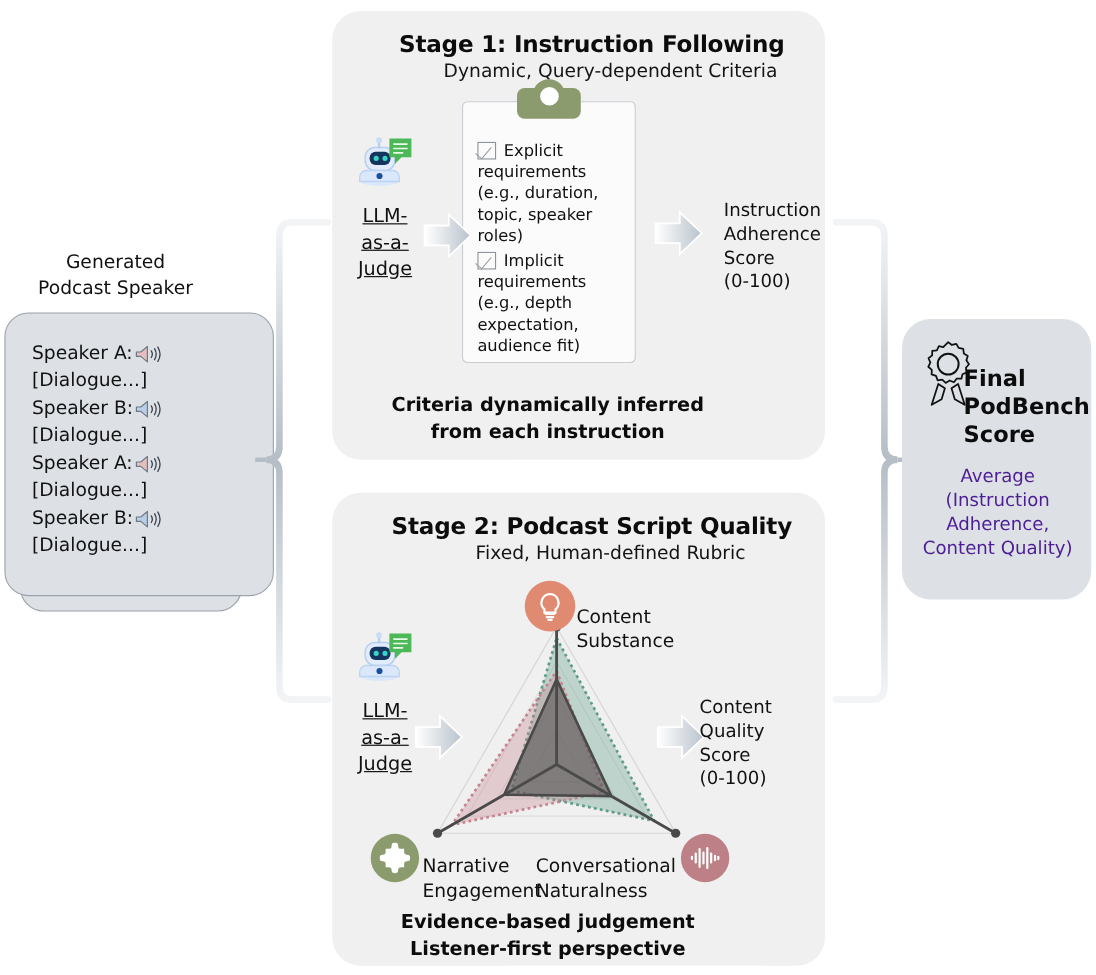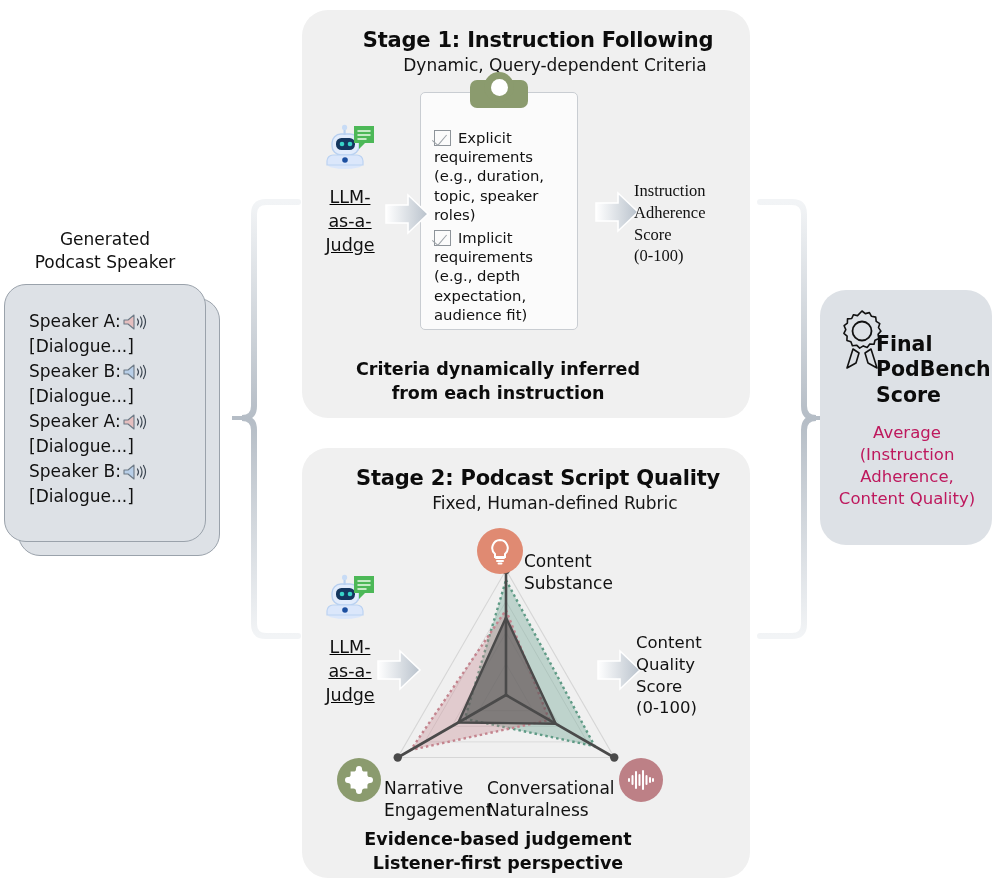--- a/index.html
+++ b/index.html
@@ -18,21 +18,21 @@
   #script-title {
     position: absolute; left: 10px; top: 228px; width: 190px;
     text-align: center; font-size: 17px; color: #111; line-height: 1.35;
   }
   #script-stack { position: absolute; left: 4px; top: 284px; width: 216px; height: 272px; }
   .script-card {
     position: absolute; background: #dde1e6; border: 1.4px solid #9aa2ab;
     border-radius: 22px;
   }
   #script-card-back  { left: 14px; top: 14px; width: 200px; height: 256px; }
-  #script-card-front { left: 0px;  top: 0px;  width: 200px; height: 256px; }
+  #script-card-front { left: 0px;  top: 0px;  width: 200px; height: 256px; padding-left: 43px; }
   #script-lines {
     position: absolute; left: 24px; top: 24px; width: 170px;
     font-size: 17px; color: #111; line-height: 1.44; white-space: nowrap;
   }
   .sp-line { display: flex; align-items: center; height: 25px; }
   .spk-ico { margin-left: 1px; display: inline-flex; }
 
   
   #left-bracket  { position: absolute; left: 232px; top: 196px; }
   #right-bracket { position: absolute; left: 756px; top: 196px; }
@@ -96,21 +96,21 @@
   .judge-label { font-size: 17.5px; color: #111; line-height: 1.36; margin-top: 12px; }
 
   
   .arrow { position: absolute; }
   #arrow1a { left: 384px; top: 192px; }
   #arrow1b { left: 594px; top: 190px; }
   #arrow2a { left: 376px; top: 648px; }
   #arrow2b { left: 596px; top: 648px; }
 
   .score-label { position: absolute; font-size: 16.5px; color: #111; line-height: 1.32; }
-  #score1 { left: 634px; top: 180px; width: 95px; font-family: Liberation Serif, serif; }
+  #score1 { left: 658px; top: 180px; width: 95px; }
   #score2 { left: 636px; top: 632px; width: 90px; }
 
   
   #radar { position: absolute; left: 380px; top: 525px; width: 300px; height: 300px; }
   .radar-node-label { position: absolute; font-size: 17px; color: #111; line-height: 1.30; }
   #lbl-content { left: 524px; top: 550px; width: 100px; }
   #lbl-narr    { left: 384px; top: 777px; width: 110px; text-align: left; }
   #lbl-conv    { left: 487px; top: 777px; width: 135px; text-align: left; }
 
   .node-badge { position: absolute; border-radius: 50%; display:flex; align-items:center; justify-content:center; }
@@ -124,21 +124,21 @@
     background: #dde1e6; border-radius: 26px;
   }
   #ribbon { position: absolute; left: 16px; top: 18px; }
   #final-title {
     position: absolute; left: 56px; top: 42px; width: 110px;
     font-weight: bold; font-size: 20.5px; color: #0c0c0c;
     text-align: left; line-height: 1.24;
   }
   #final-sub {
     position: absolute; left: 6px; top: 132px; width: 162px;
-    font-size: 16.5px; color: #be185d; text-align: center; line-height: 1.33;
+    font-size: 16.5px; color: #4c1d95; text-align: center; line-height: 1.33;
   }
 </style>
 </head>
 <body>
 
 <div id="script-title">
   <div>Generated</div>
   <div>Podcast Speaker</div>
 </div>
 

